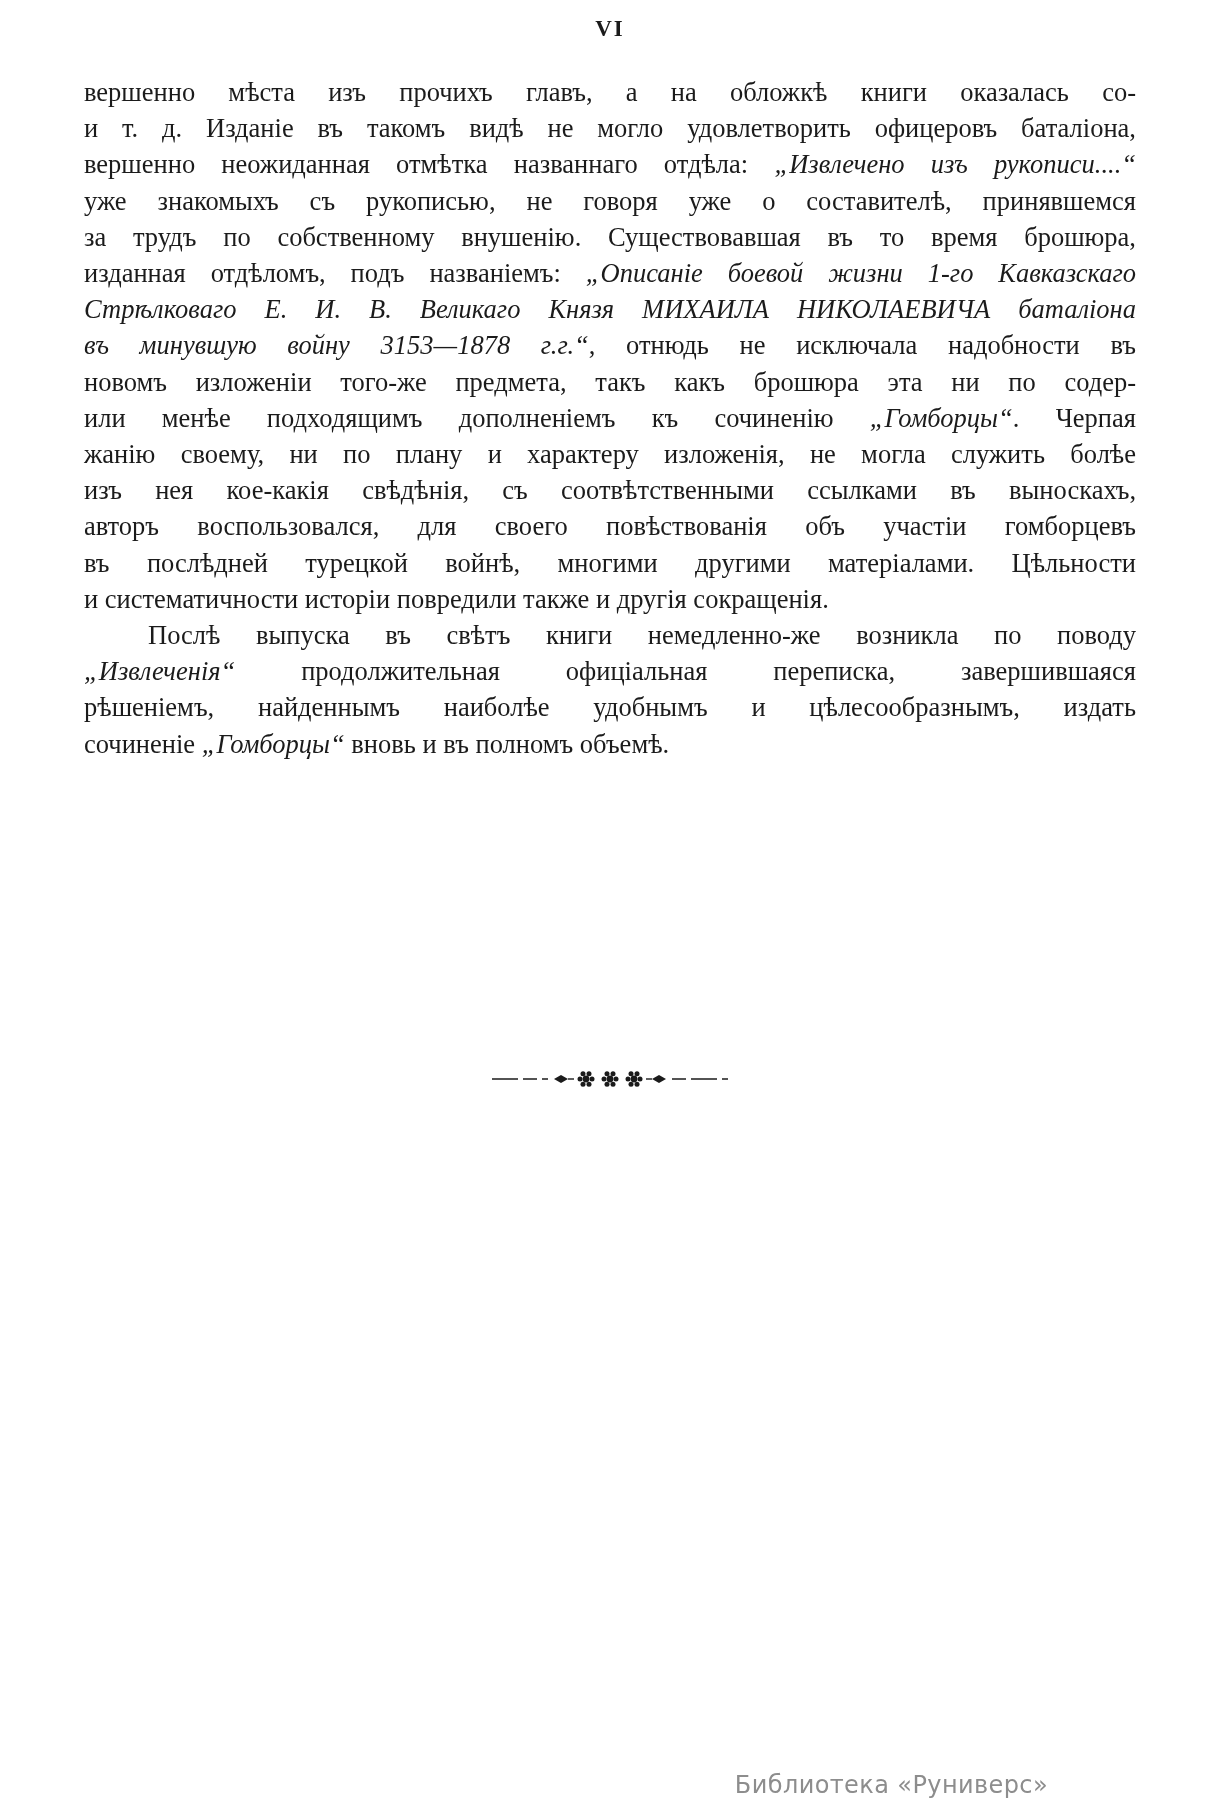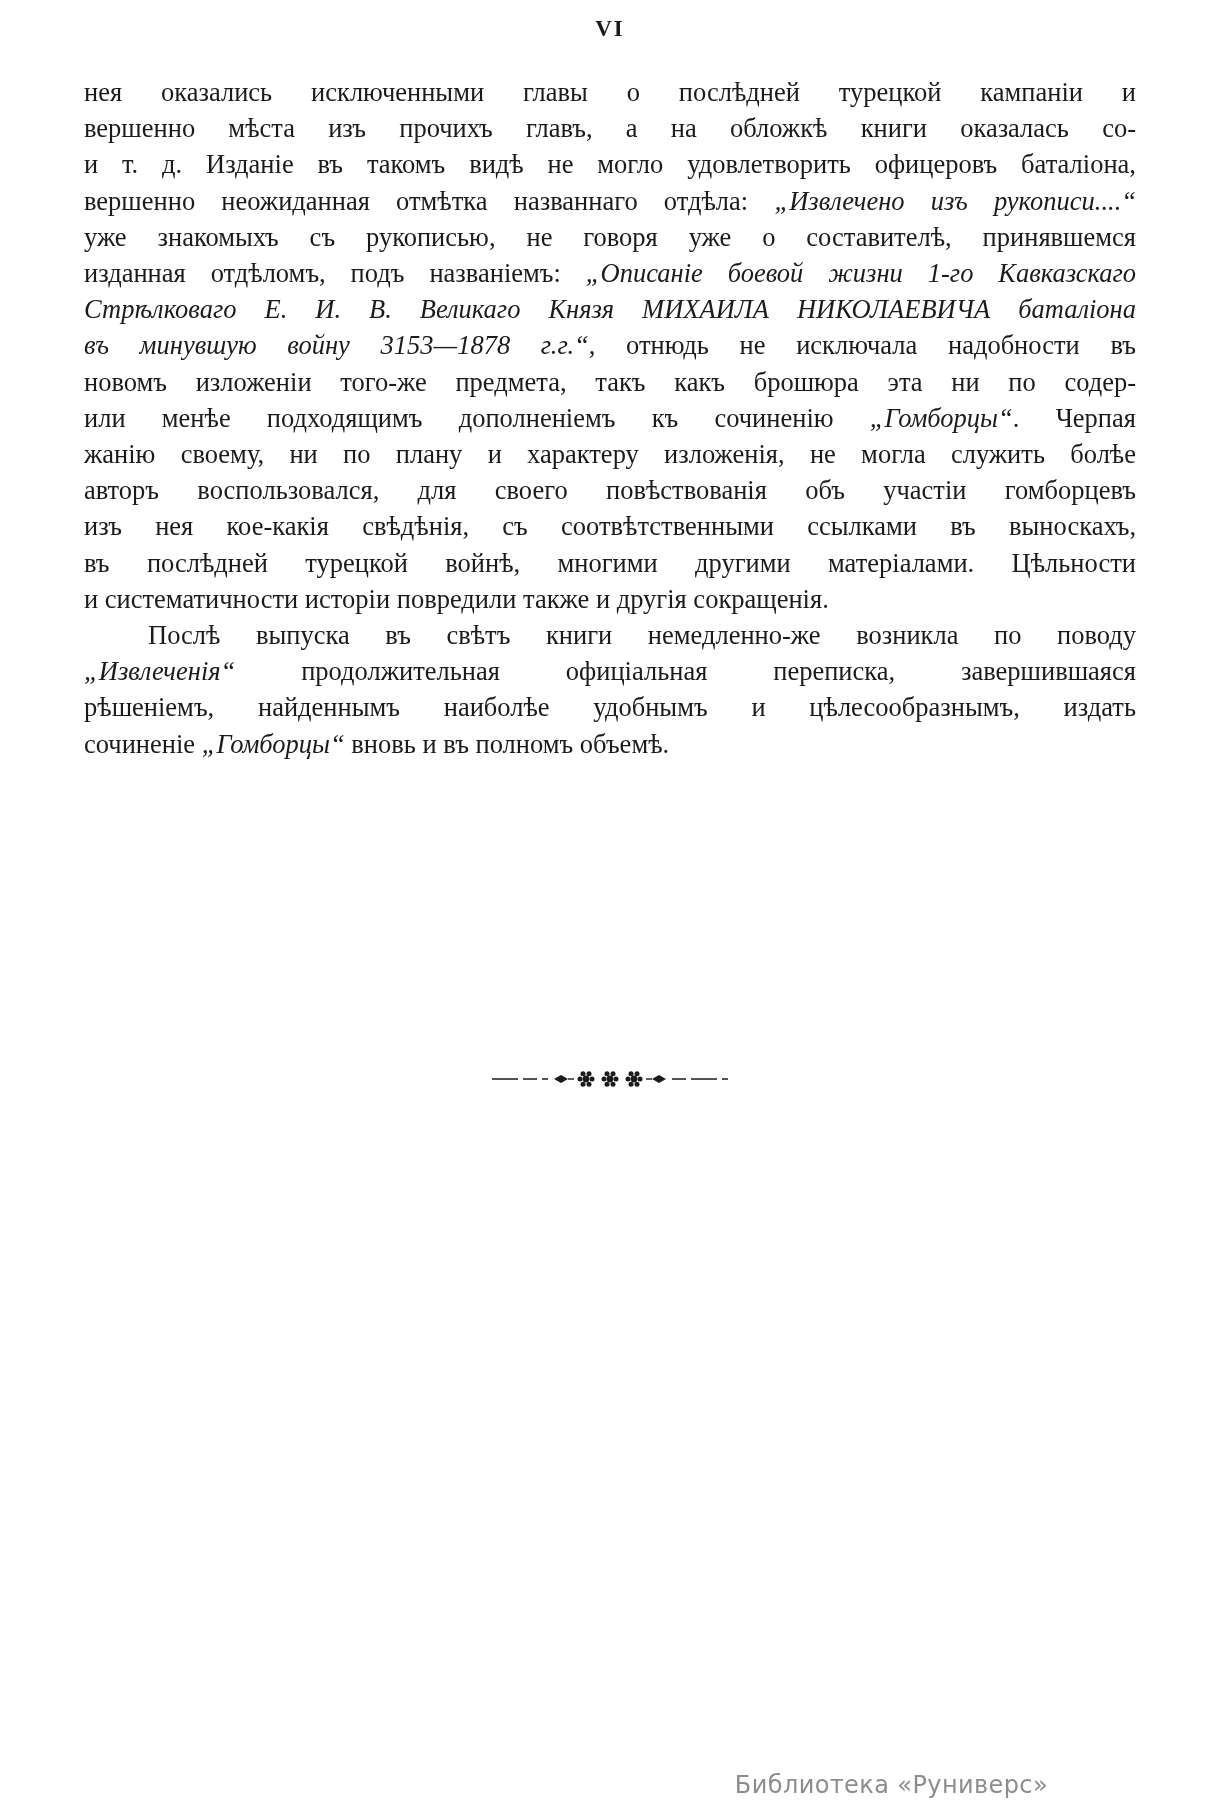--- a/index.html
+++ b/index.html
@@ -69,33 +69,33 @@
 </style>
 </head>
 <body>
 
 <div class="page">
 
   <div class="page-number">VI</div>
 
   <div class="text-block">
       <div class="paragraph">
-        <div class="line"><span class="seg">нея оказались исключенными главы о послѣдней турецкой кампаніи и</span></div>
         <div class="line"><span class="seg">вершенно мѣста изъ прочихъ главъ, а на обложкѣ книги оказалась со-</span></div>
         <div class="line"><span class="seg">и т. д. Изданіе въ такомъ видѣ не могло удовлетворить офицеровъ баталіона,</span></div>
         <div class="line"><span class="seg">вершенно неожиданная отмѣтка названнаго отдѣла: </span><span class="seg italic">„Извлечено изъ рукописи....“</span></div>
         <div class="line"><span class="seg">уже знакомыхъ съ рукописью, не говоря уже о составителѣ, принявшемся</span></div>
+        <div class="line"><span class="seg">за трудъ по собственному внушенію. Существовавшая въ то время брошюра,</span></div>
         <div class="line"><span class="seg">изданная отдѣломъ, подъ названіемъ: </span><span class="seg italic">„Описаніе боевой жизни 1-го Кавказскаго</span></div>
         <div class="line"><span class="seg italic">Стрѣлковаго Е. И. В. Великаго Князя МИХАИЛА НИКОЛАЕВИЧА баталіона</span></div>
         <div class="line"><span class="seg italic">въ минувшую войну 3153—1878 г.г.“</span><span class="seg">, отнюдь не исключала надобности въ</span></div>
         <div class="line"><span class="seg">новомъ изложеніи того-же предмета, такъ какъ брошюра эта ни по содер-</span></div>
         <div class="line"><span class="seg">или менѣе подходящимъ дополненіемъ къ сочиненію </span><span class="seg italic">„Гомборцы“</span><span class="seg">. Черпая</span></div>
         <div class="line"><span class="seg">жанію своему, ни по плану и характеру изложенія, не могла служить болѣе</span></div>
+        <div class="line"><span class="seg">изъ нея кое-какія свѣдѣнія, съ соотвѣтственными ссылками въ выноскахъ,</span></div>
         <div class="line"><span class="seg">авторъ воспользовался, для своего повѣствованія объ участіи гомборцевъ</span></div>
-        <div class="line"><span class="seg">изъ нея кое-какія свѣдѣнія, съ соотвѣтственными ссылками въ выноскахъ,</span></div>
         <div class="line"><span class="seg">въ послѣдней турецкой войнѣ, многими другими матеріалами. Цѣльности</span></div>
         <div class="line last"><span class="seg">и систематичности исторіи повредили также и другія сокращенія.</span></div>
       </div>
       <div class="paragraph">
         <div class="line indent"><span class="seg">Послѣ выпуска въ свѣтъ книги немедленно-же возникла по поводу</span></div>
         <div class="line"><span class="seg italic">„Извлеченія“</span><span class="seg"> продолжительная офиціальная переписка, завершившаяся</span></div>
         <div class="line"><span class="seg">рѣшеніемъ, найденнымъ наиболѣе удобнымъ и цѣлесообразнымъ, издать</span></div>
         <div class="line last"><span class="seg">сочиненіе </span><span class="seg italic">„Гомборцы“</span><span class="seg"> вновь и въ полномъ объемѣ.</span></div>
       </div>
     </div>

